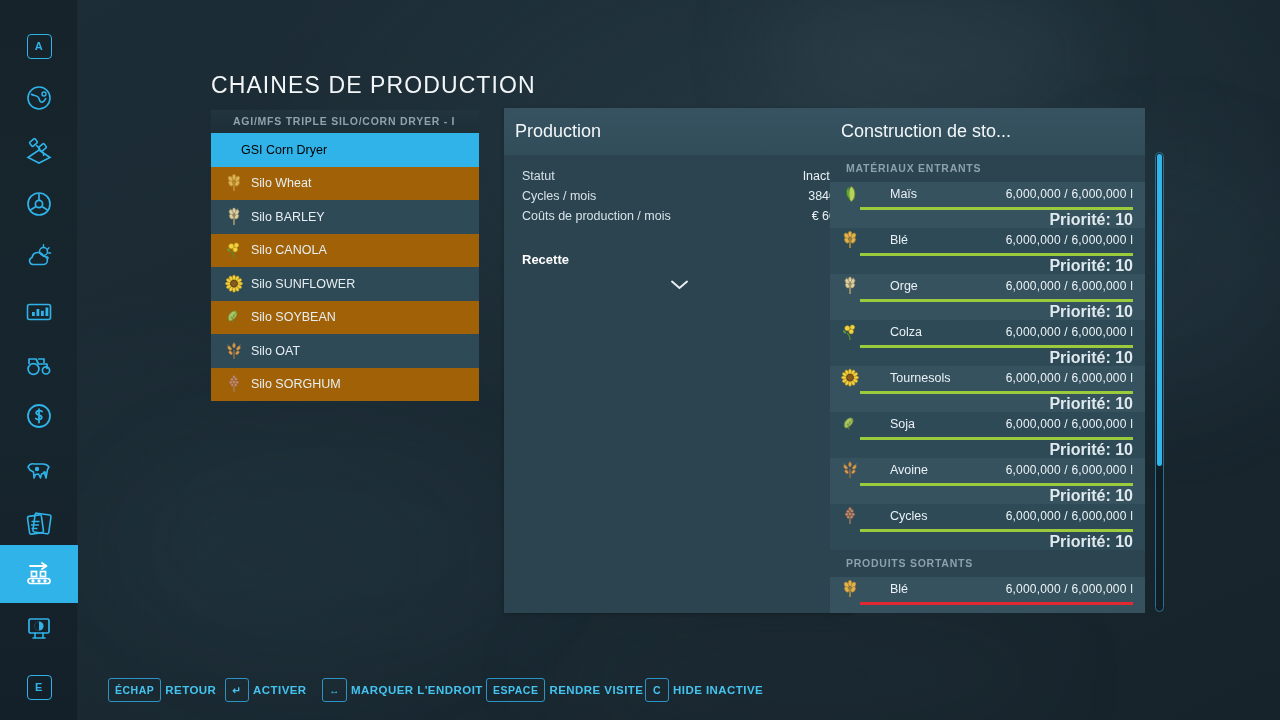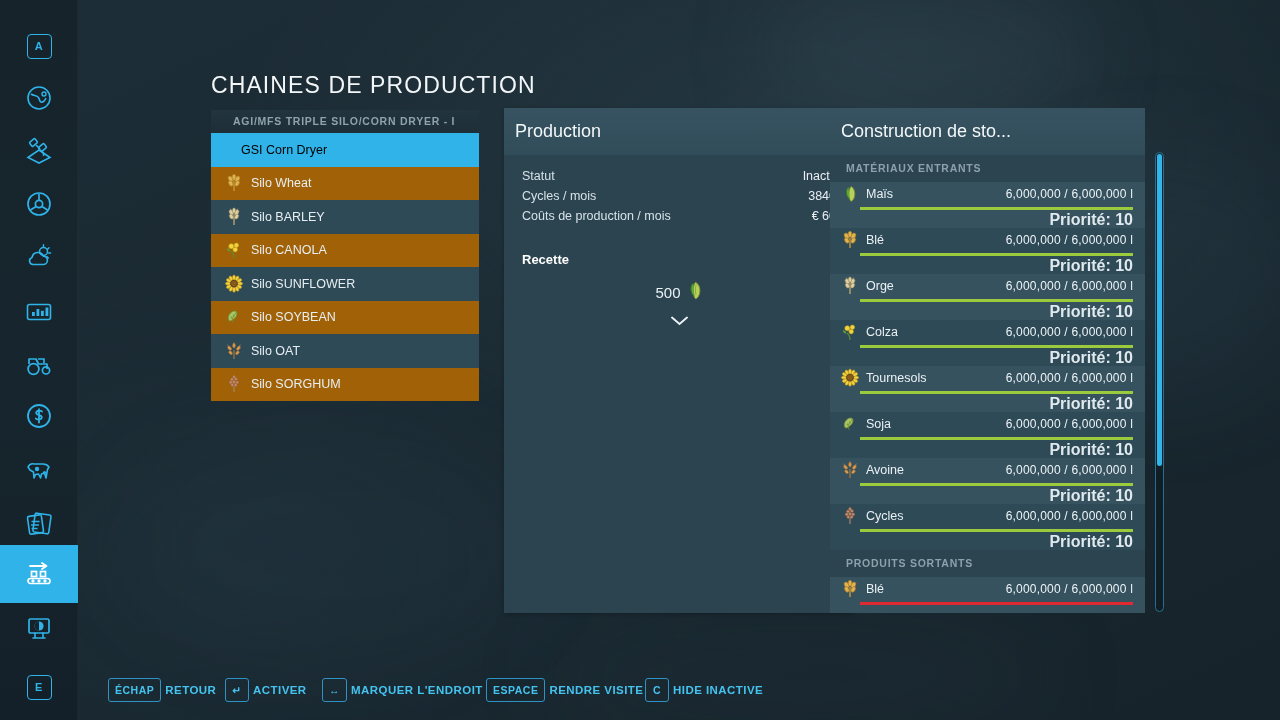--- a/index.html
+++ b/index.html
@@ -90,21 +90,21 @@
     background:#2c4450; overflow:hidden;
   }
   .sec-head {
     height:27px; line-height:27px; padding-left:16px;
     font-size:10.5px; font-weight:bold; letter-spacing:.75px; color:#8da1ac;
     background:#2b4450;
   }
   .mrow { height:46px; position:relative; padding:0 12px 0 10px; }
   .mrow.odd  { background:#36525f; }
   .mrow.even { background:#2e4a57; }
-  .mrow .top { display:flex; align-items:center; height:23px; }
+  .mrow .top { display:flex; align-items:center; height:23px;gap:24px; }
   .mrow .nm { font-size:12.5px; color:#eaf1f5; margin-left:6px; }
   .mrow .amt { margin-left:auto; font-size:12px; color:#eef4f7; letter-spacing:.2px; }
   .mrow .mico { width:20px; height:20px; display:flex; align-items:center; justify-content:center; flex:none; }
   .bar { position:absolute; left:30px; right:12px; top:25px; height:3px; background:rgba(0,0,0,0.22); }
   .bar > i { display:block; height:100%; }
   .prio { position:absolute; right:12px; top:29px; font-size:16px; font-weight:bold; color:#dfe9ee; }
 
   
   #scroll-track {
     position:absolute; left:1155px; top:152px; width:9px; height:460px;
@@ -380,30 +380,20 @@
       <div class="kv">
         <span class="k">Cycles / mois</span>
         <span class="v">3840</span>
       </div>
       <div class="kv">
         <span class="k">Coûts de production / mois</span>
         <span class="v">€ 60</span>
       </div>
     </div>
   <div class="recipe-label">Recette</div>
-  <div class="recipe-row">
-    <span>500</span>
-    <span>
-      <svg width="15" height="19" viewBox="0 0 15 19">
-        <path d="M7.6 1.2c3 1.6 4.6 5.2 4.3 9.3-.2 3.4-1.9 6.6-4.1 7.4-1.6-.8-2.6-3.9-2.6-8 0-4 .9-7.4 2.4-8.7z" fill="#b8d15c" stroke="#6f8f2a" stroke-width=".9"></path>
-        <path d="M5.3 2.2C3.6 3.4 2.6 6 3 9c.4 3 1.8 5.4 3.4 6.1" fill="#5fa83a" stroke="#3c7425" stroke-width=".9"></path>
-        <path d="M8.2 3.4c-.8 2.6-1 6.6-.3 10.4" stroke="#7a9b33" stroke-width=".7" fill="none"></path>
-      </svg>
-    </span>
-  </div>
   <div class="chev">
     <svg width="19" height="11" viewBox="0 0 19 11">
         <path d="M2 2.5 L9.5 9 L17 2.5" stroke="#eaf2f6" stroke-width="1.9" fill="none" stroke-linecap="round"></path>
       </svg>
   </div>
 </div>
 
 <div id="mat-panel">
   <div class="panel-title">Construction de sto...</div>
   <div id="mat-body">

